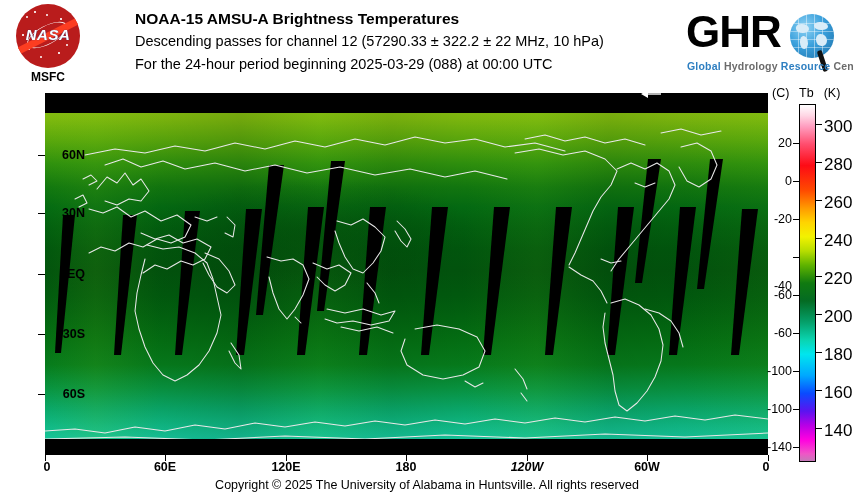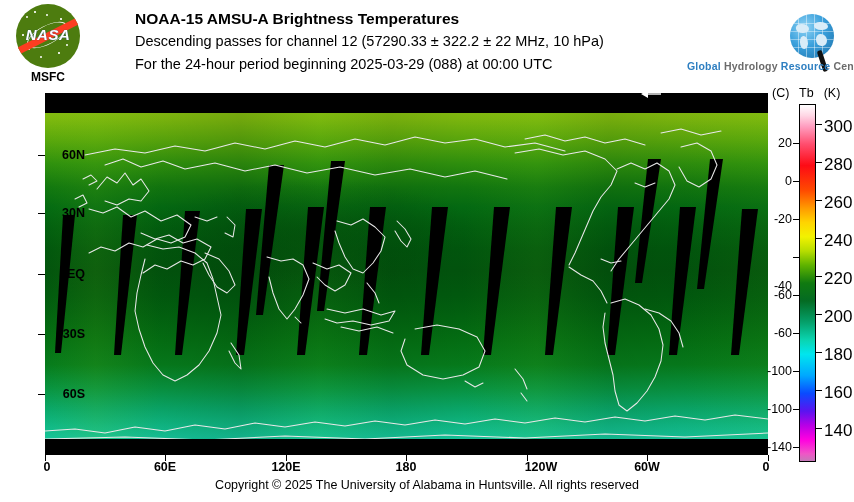--- a/index.html
+++ b/index.html
@@ -7,21 +7,21 @@
     width:854px;height:502px;position:relative;overflow:hidden;
     font-family:"Liberation Sans", sans-serif;
     color:#000;
   }
 
   
   #header{position:absolute;left:0;top:0;width:854px;height:90px;}
 
   #nasa-logo{position:absolute;left:10px;top:4px;width:76px;height:82px;}
   #nasa-meatball{position:absolute;left:6px;top:0px;width:64px;height:64px;border-radius:50%;
-      background:#4d7c0f;overflow:hidden;}
+      background:#b91c1c;overflow:hidden;}
   .star{position:absolute;background:#fff;border-radius:50%;}
   #nasa-orbit{position:absolute;left:9px;top:9px;width:44px;height:44px;
       border:1.6px solid #ffffff;border-radius:50%;
       transform:rotate(-28deg) scaleY(.42);box-sizing:border-box;}
   #nasa-swoosh{position:absolute;left:-4px;top:28px;width:74px;height:7px;background:#fc3d21;
       transform:rotate(-27deg);border-radius:4px;}
   #nasa-word{position:absolute;left:0;top:22px;width:64px;text-align:center;color:#fff;
       font-size:15px;font-weight:bold;font-style:italic;letter-spacing:.5px;
       font-family:"Liberation Sans",sans-serif;z-index:4;
       text-shadow:0 0 1px #0b3d91;}
@@ -165,20 +165,21 @@
     <div id="nasa-msfc">MSFC</div>
   </div>
 
   <div id="titles">
     <div id="title-main">NOAA-15 AMSU-A Brightness Temperatures</div>
     <div class="title-sub">Descending passes for channel 12 (57290.33 ± 322.2 ± 22 MHz, 10 hPa)</div>
     <div class="title-sub">For the 24-hour period beginning 2025-03-29 (088) at 00:00 UTC</div>
   </div>
 
   <div id="ghrc-logo">
+    <div id="ghrc-word">GHR</div>
     <div id="ghrc-globe">
       <div class="meridian" style="left:8px;"></div>
       <div class="meridian" style="left:16px;"></div>
       <div class="meridian" style="left:24px;"></div>
       <div class="meridian" style="left:32px;"></div>
       <div class="parallel" style="top:9px;"></div>
       <div class="parallel" style="top:17px;"></div>
       <div class="parallel" style="top:25px;"></div>
       <div class="parallel" style="top:33px;"></div>
       <div class="continent" style="left:6px;top:10px;width:13px;height:9px;"></div>
@@ -317,21 +318,21 @@
 <div class="xtick-mark" style="left:165px;"></div>
 <div class="xtick" style="left:165px;">60E</div>
 
 <div class="xtick-mark" style="left:286px;"></div>
 <div class="xtick" style="left:286px;">120E</div>
 
 <div class="xtick-mark" style="left:406px;"></div>
 <div class="xtick" style="left:406px;">180</div>
 
 <div class="xtick-mark" style="left:527px;"></div>
-<div class="xtick" style="left:541px;">120W</div>
+<div class="xtick" style="left:527px;font-style:italic;">120W</div>
 
 <div class="xtick-mark" style="left:647px;"></div>
 <div class="xtick" style="left:647px;">60W</div>
 
 <div class="xtick-mark" style="left:768px;"></div>
 <div class="xtick" style="left:766px;">0</div>
 
 <div id="cb-head">
   <span>(C)</span>
   <span style="display:inline-block;width:3px;"></span>

